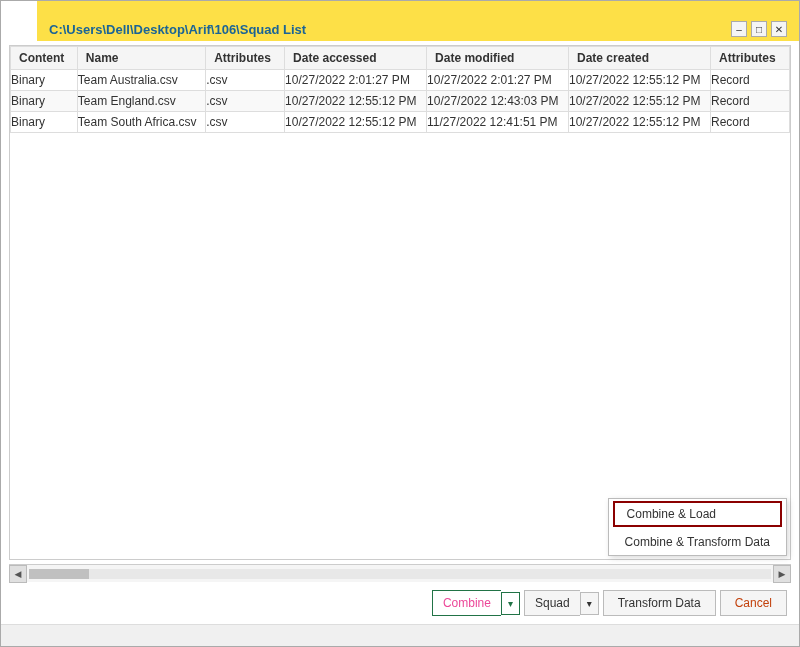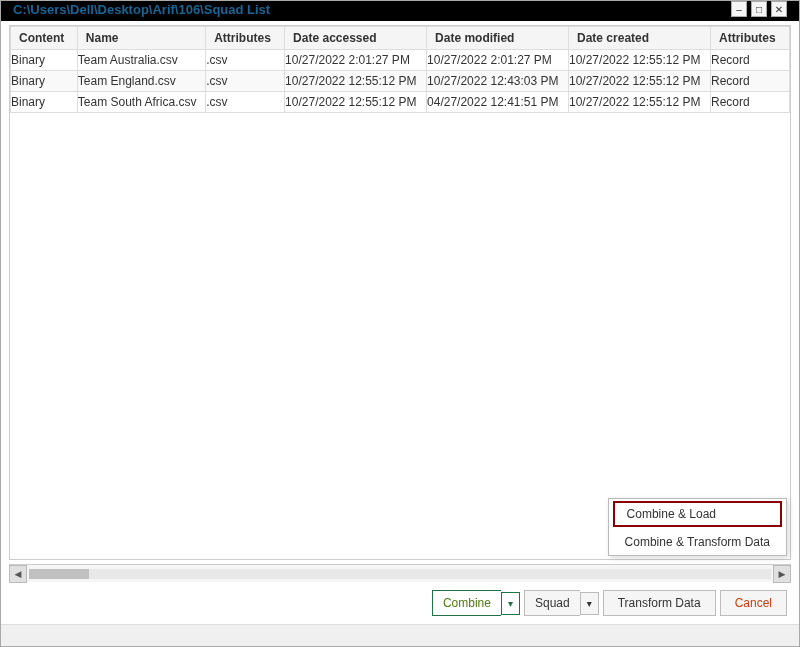--- a/index.html
+++ b/index.html
@@ -14,26 +14,27 @@
     .window {
       width: 800px;
       height: 647px;
       background: #fff;
       border: 1px solid #aaa;
       display: flex;
       flex-direction: column;
       position: relative;
     }
     .title-bar {
-      background: #000000;
-      padding: 0 12px 4px 12px;
+      background: #fde047;
+      padding: 20px 12px 4px 12px;
       border-bottom: none;
       display: flex;
       align-items: center;
       justify-content: space-between;
+      margin-left: 36px;
     }
     .title-bar-left {
       color: #1a6496;
       font-size: 13px;
       font-weight: 600;
     }
     .title-bar-controls {
       display: flex;
       gap: 4px;
     }
@@ -123,21 +124,21 @@
     .btn-combine {
       display: flex;
       align-items: center;
       gap: 0;
     }
     .btn-combine-main {
       padding: 5px 10px;
       background: #fff;
       border: 1px solid #217346;
       border-right: none;
-      color: #4d7c0f;
+      color: #ec4899;
       cursor: pointer;
       font-size: 12px;
     }
     .btn-combine-dropdown {
       padding: 5px 6px;
       background: #fff;
       border: 1px solid #217346;
       color: #217346;
       cursor: pointer;
       font-size: 10px;
@@ -259,21 +260,21 @@
             <td>10/27/2022 12:55:12 PM</td>
             <td>10/27/2022 12:43:03 PM</td>
             <td>10/27/2022 12:55:12 PM</td>
             <td>Record</td>
           </tr>
           <tr>
             <td>Binary</td>
             <td>Team South Africa.csv</td>
             <td>.csv</td>
             <td>10/27/2022 12:55:12 PM</td>
-            <td>04/27/2022 12:41:51 PM</td>
+            <td>11/27/2022 12:41:51 PM</td>
             <td>10/27/2022 12:55:12 PM</td>
             <td>Record</td>
           </tr>
         </tbody>
     </table>
   </div>
 
   <div class="scrollbar-area">
     <div class="scroll-arrow">◀</div>
     <div class="scroll-track">

